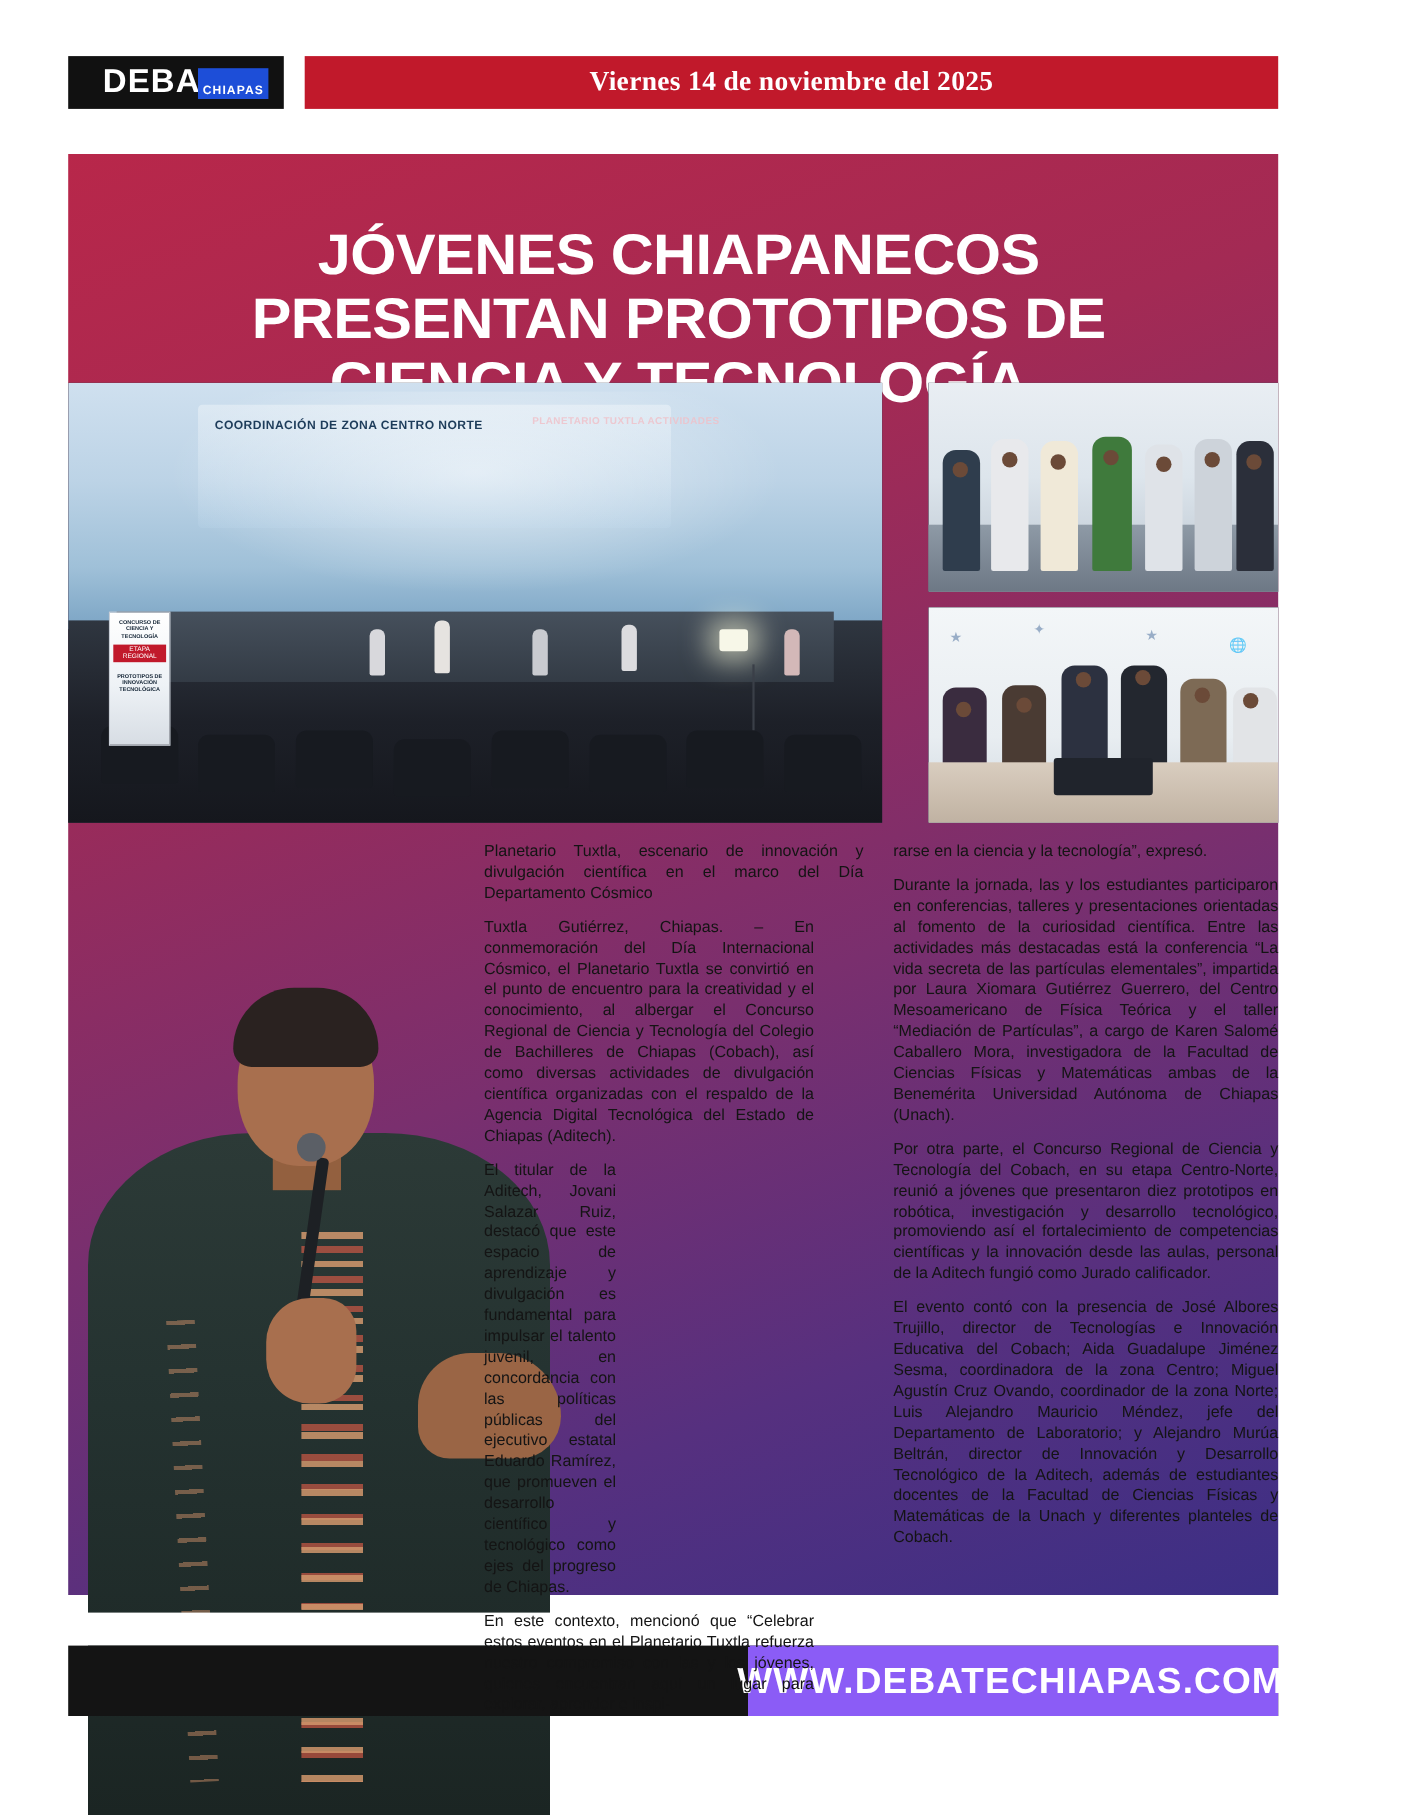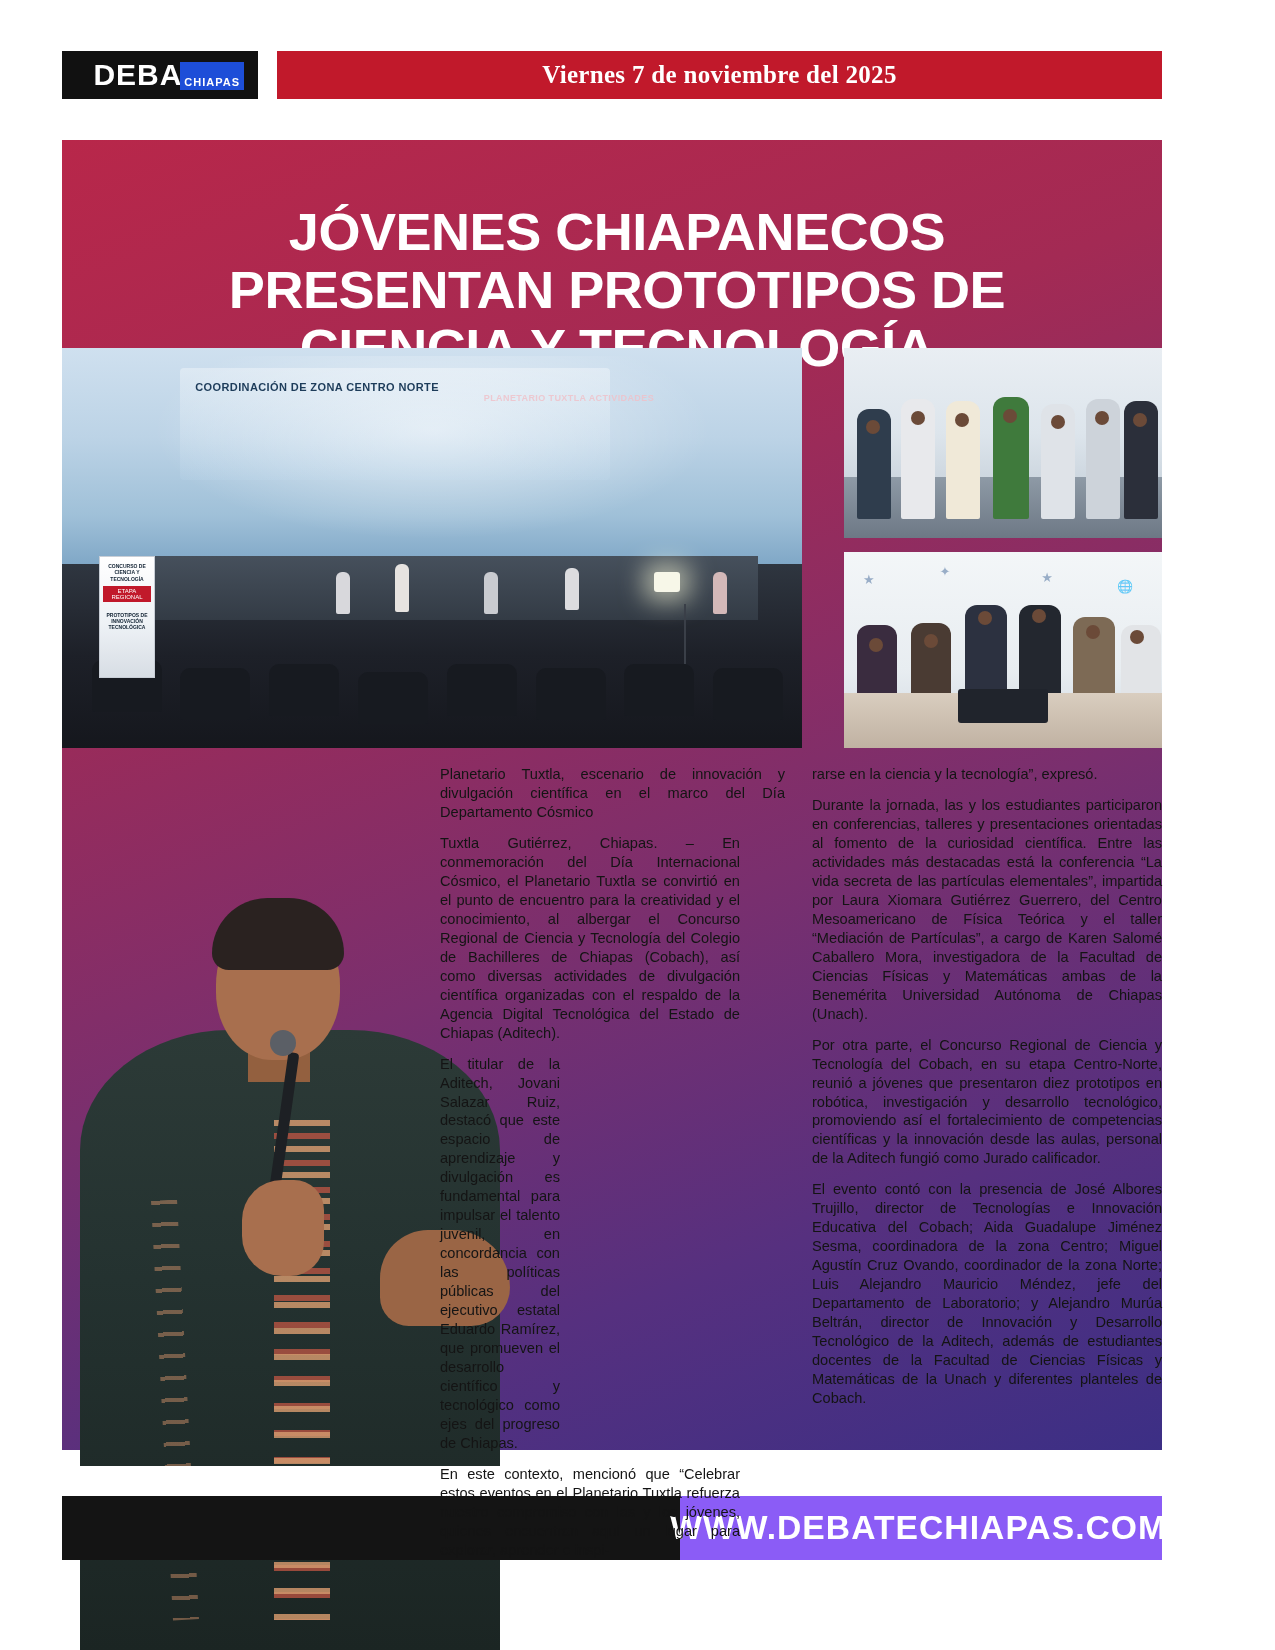--- a/index.html
+++ b/index.html
@@ -137,21 +137,21 @@
     border-radius: 4px;
   }
   .pm-screen-text {
     position: absolute; left: 18%; top: 8%;
     color: #1d3c5a; font-size: 11px; font-weight: bold; line-height: 1.35;
     letter-spacing: 0.4px;
   }
   .pm-screen-text2 {
     position: absolute; left: 57%; top: 7%;
     color: #f0c0c8; font-size: 9px; font-weight: bold; line-height: 1.35;
-    letter-spacing: 0.4px; opacity: 0.8; margin-top: 16px;
+    letter-spacing: 0.4px; opacity: 0.8;
   }
   .pm-floor {
     position: absolute; left: 0; top: 54%; width: 100%; height: 46%;
     background: linear-gradient(180deg, #2f3640 0%, #1d2028 50%, #15171d 100%);
   }
   .pm-stage {
     position: absolute; left: 6%; top: 52%; width: 88%; height: 16%;
     background: linear-gradient(180deg, #46505c, #333b45);
   }
   .pm-person {
@@ -330,21 +330,21 @@
 </style>
 </head>
 <body>
 
 <div class="masthead">
   <div class="logo-block">
     <span class="logo-text">DEBATE</span>
     <span class="logo-sub">CHIAPAS</span>
   </div>
   <div class="date-bar">
-    <span class="date-text">Viernes 7 de noviembre del 2025</span>
+    <span class="date-text">Viernes 14 de noviembre del 2025</span>
   </div>
 </div>
 
 <div class="panel">
 
   <h1 class="headline">JÓVENES CHIAPANECOS PRESENTAN PROTOTIPOS DE CIENCIA Y TECNOLOGÍA</h1>
 
   <div class="photo photo-main">
     <div class="pm-sky"></div>
     <div class="pm-dome-glow"></div>

